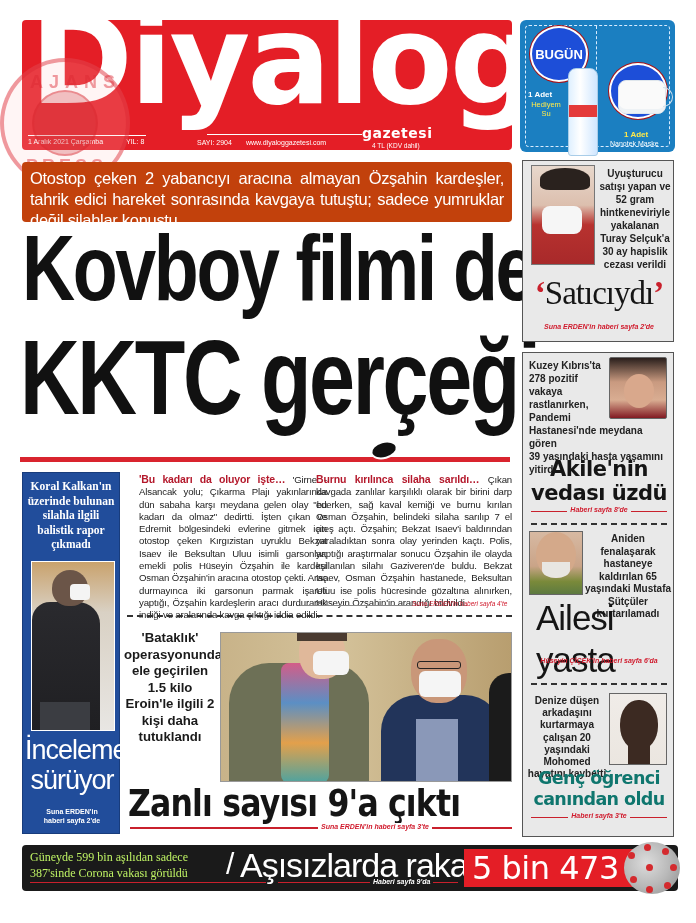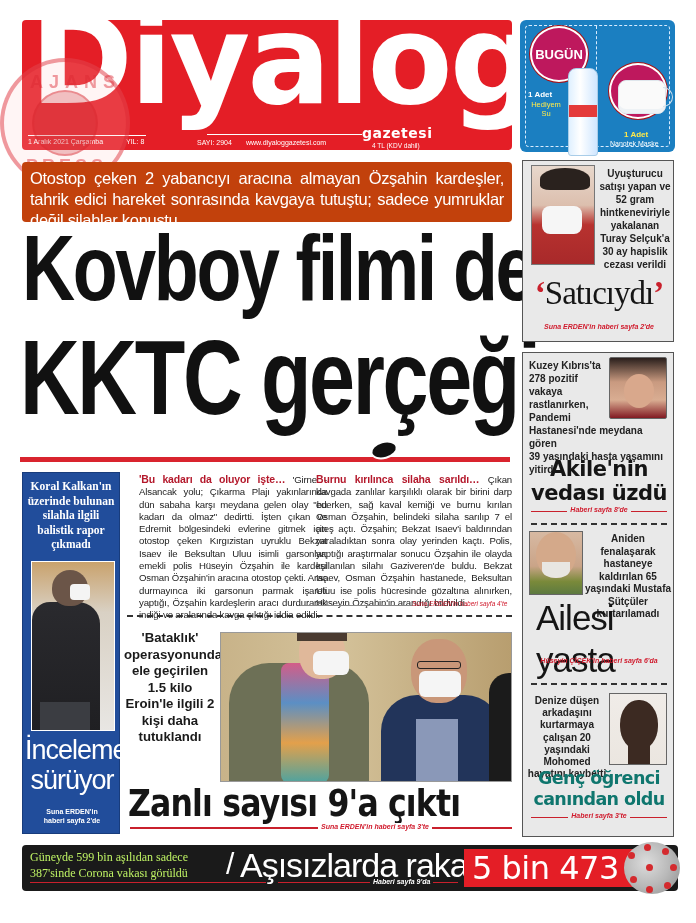--- a/index.html
+++ b/index.html
@@ -40,21 +40,21 @@
 
   
   .promo {
     position: absolute; left: 520px; top: 20px; width: 155px; height: 132px;
     background: #1b7fc1; border-radius: 6px; padding: 4px;
   }
   .promo-inner { position: absolute; left: 5px; top: 5px; right: 5px; bottom: 5px; border: 1px dashed #d8ecff; border-radius: 4px; }
   .promo-divider { position: absolute; left: 76px; top: 6px; bottom: 6px; border-left: 1px dashed #d8ecff; }
   .promo-badge {
     position: absolute; width: 58px; height: 56px; border-radius: 50%;
-    background: #be185d; border: 2px solid #fff; color: #fff; font-weight: bold;
+    background: #1d4ed8; border: 2px solid #fff; color: #fff; font-weight: bold;
     font-size: 13px; display: flex; align-items: center; justify-content: center;
     font-family: "Liberation Sans Narrow", "Liberation Sans", sans-serif;
     box-shadow: 0 0 0 1px #a81216;
   }
   .badge-today { left: 10px; top: 6px; }
   .badge-tomorrow { left: 89px; top: 6px; margin-top: 37px; }
   .bottle {
     position: absolute; left: 48px; top: 48px; width: 30px; height: 88px;
     background: linear-gradient(90deg, #dff0ff, #ffffff 40%, #cfe6ff);
     border-radius: 8px 8px 3px 3px; border: 1px solid #a9cde8;

